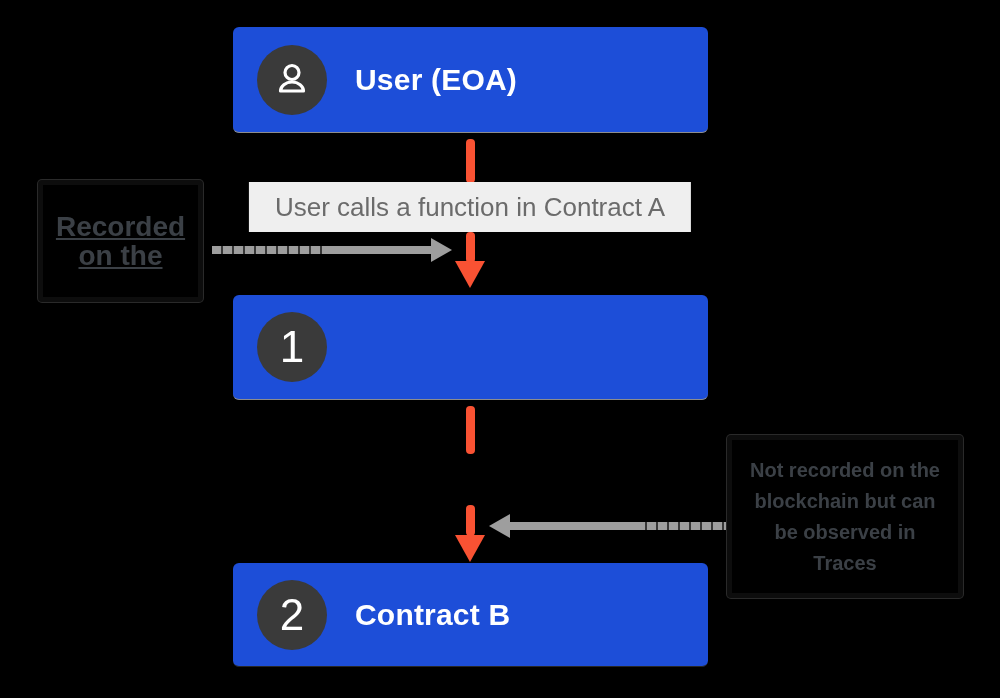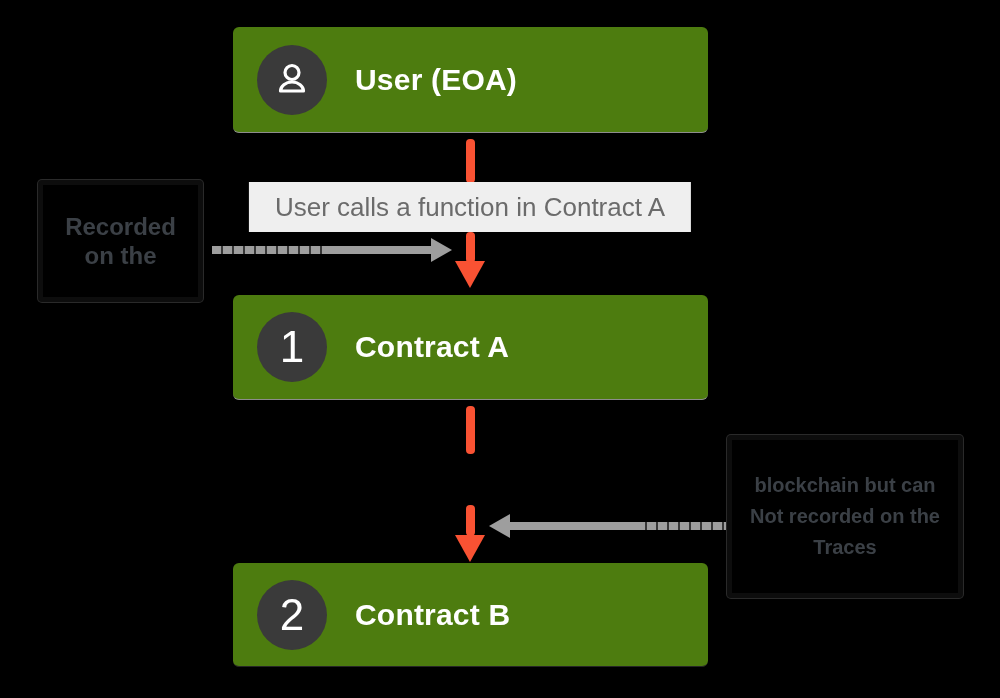--- a/index.html
+++ b/index.html
@@ -10,21 +10,21 @@
     background: #000000;
     overflow: hidden;
     font-family: "Liberation Sans", sans-serif;
   }
 
   
   .node {
     position: absolute;
     left: 233px;
     width: 475px;
-    background: #4d7c0f;
+    background: #1d4ed8;
     border-radius: 6px;
     display: flex;
     align-items: center;
     border-bottom: 1px solid #8d8d8d;
     box-sizing: border-box;
   }
   #node-user { top: 27px;  height: 106px; }
   #node-a    { top: 295px; height: 105px; }
   #node-b    { top: 563px; height: 104px; border-bottom-color: #262626; }
 
@@ -126,21 +126,21 @@
     box-shadow: 0 0 0 1px #2a2a2a;
     box-sizing: border-box;
     display: flex;
     flex-direction: column;
     align-items: center;
     justify-content: center;
     text-align: center;
     color: #3b4046;
     font-weight: 700;
   }
-  #note-left  { left: 38px;  top: 180px; width: 165px; height: 122px; font-size: 24px; line-height: 29px; }
+  #note-left  { left: 38px;  top: 180px; width: 165px; height: 122px; font-size: 28px; line-height: 29px; text-decoration: underline; }
   #note-right { left: 727px; top: 435px; width: 236px; height: 163px; font-size: 20px; line-height: 31px; }
 </style>
 </head>
 <body>
 
 <div class="canvas">
 
   <div class="node" id="node-user">
     <div class="node-badge">
       <svg width="44" height="44" viewBox="0 0 44 44">
@@ -161,33 +161,33 @@
     <div>on the</div>
   </div>
   <div class="hshaft dashed" id="left-shaft-dashed"></div>
   <div class="hshaft" id="left-shaft-solid"></div>
   <div id="left-arrow-head"></div>
 
   <div class="node" id="node-a">
     <div class="node-badge">
       <div class="node-number">1</div>
     </div>
-    <div class="node-title">Contract A</div>
   </div>
 
   <div class="vseg" id="vseg-3"></div>
   <div class="vseg" id="vseg-4"></div>
   <div class="head-down" id="head-2"></div>
 
   <div id="right-arrow-head"></div>
   <div class="hshaft" id="right-shaft-solid"></div>
   <div class="hshaft dashed" id="right-shaft-dashed"></div>
   <div class="note" id="note-right">
+    <div>Not recorded on the</div>
     <div>blockchain but can</div>
-    <div>Not recorded on the</div>
+    <div>be observed in</div>
     <div>Traces</div>
   </div>
 
   <div class="node" id="node-b">
     <div class="node-badge">
       <div class="node-number">2</div>
     </div>
     <div class="node-title">Contract B</div>
   </div>
 

